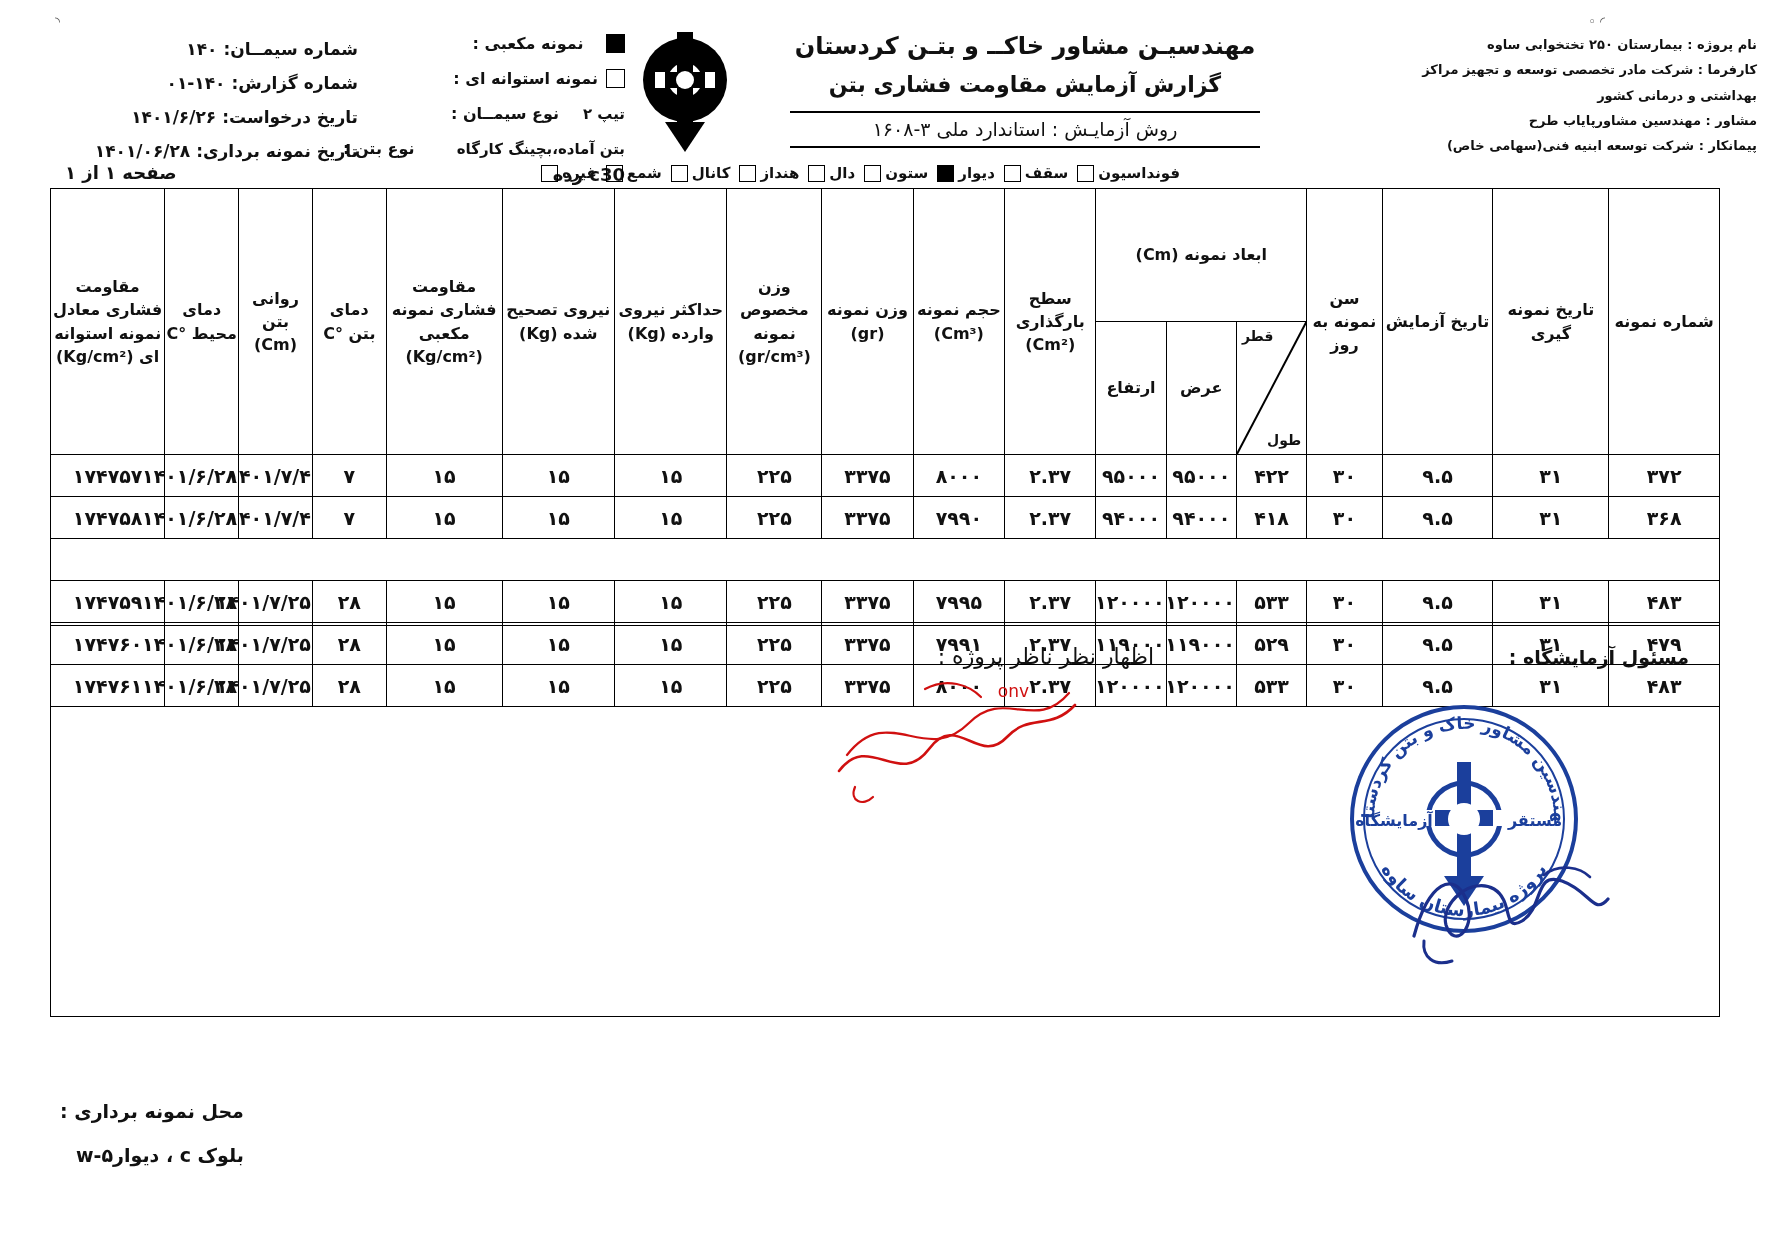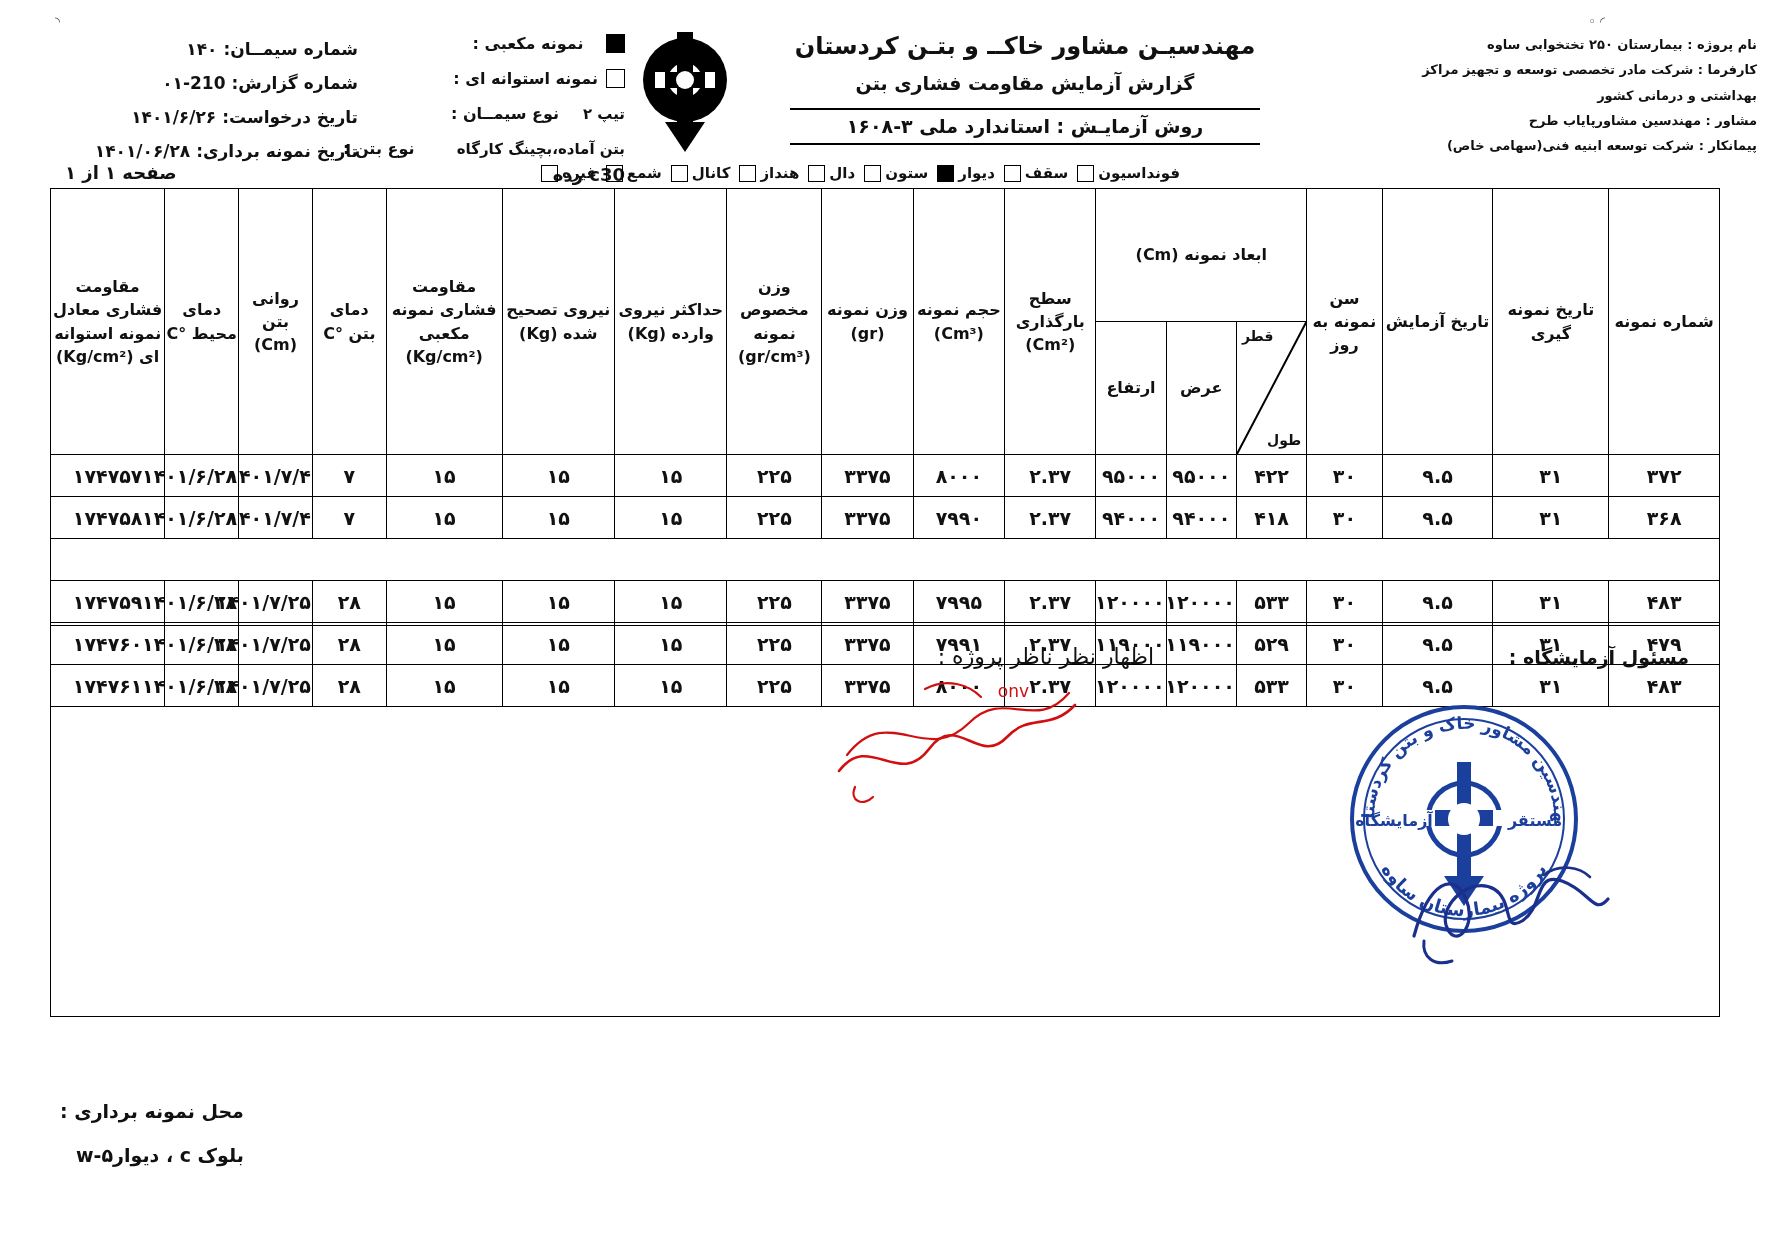--- a/index.html
+++ b/index.html
@@ -47,27 +47,27 @@
     width: 560px;
     text-align: center;
     margin-top: 8px;
   }
   .title1 {
     font-size: 24px;
     font-weight: bold;
     letter-spacing: 1px;
   }
   .title2 {
-    font-size: 19px;
+    font-size: 22px;
     font-weight: bold;
     margin-top: 12px;
   }
   .title3 {
     font-size: 19px;
-    font-weight: bold;
+    font-weight: normal;
     margin-top: 14px;
     border-top: 2px solid #000;
     border-bottom: 2px solid #000;
     padding: 5px 0 6px;
     display: inline-block;
     width: 470px;
   }
 
   .logo {
     position: absolute;
@@ -347,21 +347,21 @@
       </div>
     </div>
 
     <div class="hdr-left">
       <div>
         <span>شماره سیمــان:</span>
         <span>۱۴۰</span>
       </div>
       <div>
         <span>شماره گزارش:</span>
-        <span>210-۰۱</span>
+        <span>۱۴۰-۰۱</span>
       </div>
       <div>
         <span>تاریخ درخواست:</span>
         <span>۱۴۰۱/۶/۲۶</span>
       </div>
       <div>
         <span>تاریخ نمونه برداری:</span>
         <span>۱۴۰۱/۰۶/۲۸</span>
       </div>
     </div>

